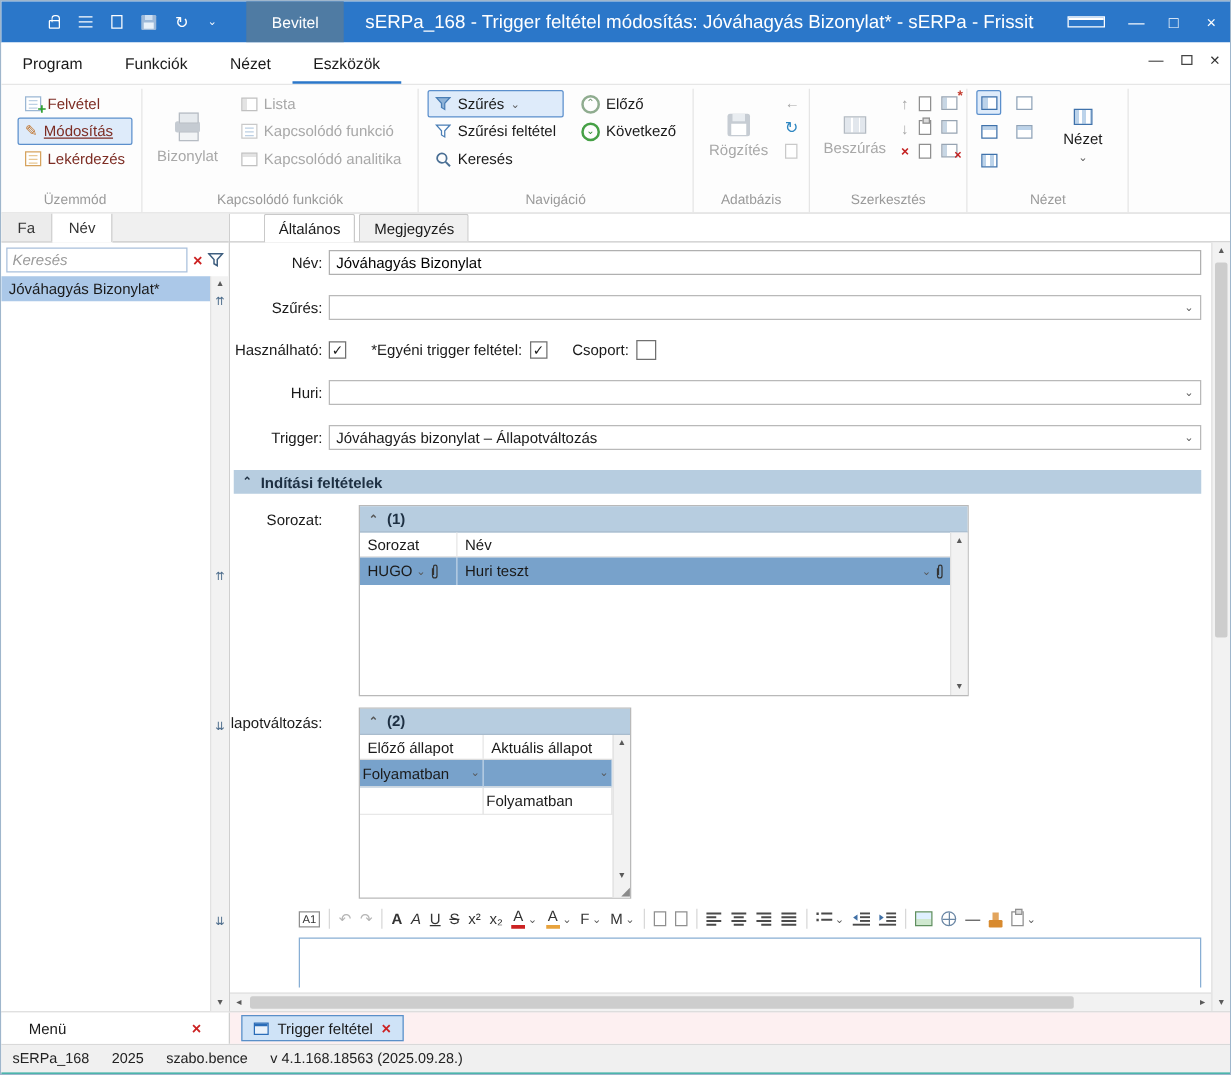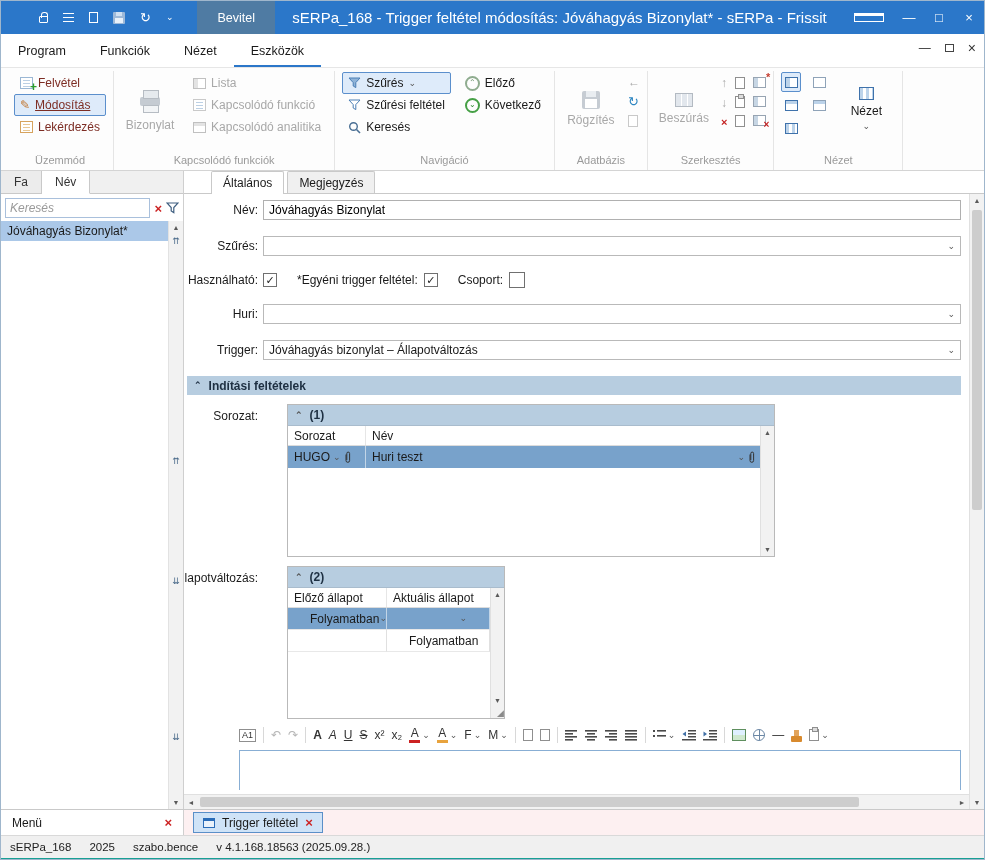--- a/index.html
+++ b/index.html
@@ -125,21 +125,21 @@
   .ghc { padding:3px 6px; border-right:1px solid #e6e6e6; white-space:nowrap; }
   .grow { display:flex; height:22px; align-items:stretch; }
   .grow.sel { background:#78a2cb; }
   .gc { display:flex; align-items:center; gap:3px; padding:0 4px 0 6px; border-right:1px solid rgba(255,255,255,.55); white-space:nowrap; overflow:hidden; }
   .gc.last { border-right:none; }
   .gc .tail { margin-left:auto; display:flex; align-items:center; gap:3px; }
   .gscroll { width:14px; background:#f2f2f2; border-left:1px solid #e0e0e0; position:relative; }
   .gscroll .sa { position:absolute; left:0; right:0; text-align:center; font-size:7px; color:#5a5a5a; line-height:1; }
   .grip { position:absolute; right:0; bottom:0; font-size:9px; color:#8a8a8a; line-height:1; }
   .cell2 { display:flex; height:22px; }
-  .c2 { width:99px; display:flex; align-items:center; padding:0 22px; border-right:1px solid #e0e0e0; border-bottom:1px solid #e8e8e8; white-space:nowrap; overflow:hidden; }
+  .c2 { width:99px; display:flex; align-items:center; padding:0 2px; border-right:1px solid #e0e0e0; border-bottom:1px solid #e8e8e8; white-space:nowrap; overflow:hidden; }
   .c2.selc { background:#78a2cb; border-right-color:rgba(255,255,255,.55); }
   .c2 .chev { margin-left:auto; }
 
   
   .etoolbar { margin:3px 8px 0 52px; height:26px; display:flex; align-items:center; gap:7px; color:#333; }
   .esep { width:1px; height:16px; background:#d8d8d8; flex:0 0 auto; }
   .ebtn { display:flex; align-items:center; gap:2px; line-height:1; }
   .ebtn .lbl { font-size:12px; }
   .ebtn.b .lbl { font-weight:bold; }
   .ebtn.i .lbl { font-style:italic; }
@@ -162,21 +162,21 @@
   .etext { margin:2px 8px 0 52px; height:62px; border:1px solid #88aed4; background:#fff; }
 
   
   .hscroll { height:15px; background:#f2f2f2; border-top:1px solid #e0e0e0; position:relative; margin-top:4px; }
   .hscroll .sa { position:absolute; top:0; bottom:0; width:14px; display:grid; place-items:center; font-size:7px; color:#5a5a5a; }
   .hthumb { position:absolute; left:16px; right:110px; top:2px; bottom:2px; background:#cdcdcd; border-radius:2px; }
   .mvthumb { position:absolute; left:2px; right:2px; top:16px; height:300px; background:#cdcdcd; border-radius:2px; }
 
   
   .btabs { height:26px; display:flex; border-top:1px solid #c9c9c9; }
-  .btabs-left { width:183px; background:#fff; border-right:1px solid #cfcfcf; display:flex; align-items:center; padding:0 11px; gap:6px; }
+  .btabs-left { width:183px; background:#fff; border-right:1px solid #cfcfcf; display:flex; align-items:center; padding:0 22px; gap:6px; }
   .btabs-left .sp { flex:1; }
   .btabs-main { flex:1; background:#fdf0f1; display:flex; align-items:center; padding-left:9px; }
   .doctab { display:flex; align-items:center; gap:7px; background:#cfe3f7; border:1px solid #5a8fc8; height:21px; padding:0 9px; }
   .ic-docwin { width:12px; height:10px; border:1px solid #2a6cb8; background:#eaf2fb; position:relative; }
   .ic-docwin::before { content:""; position:absolute; left:0; right:0; top:0; height:2px; background:#2a6cb8; }
   .status { height:23px; background:#f0f0f0; border-top:1px solid #d9d9d9; display:flex; align-items:center; gap:18px; padding:0 9px; font-size:11.5px; color:#222; }
   .teal { height:3px; background:#18a094; }
   svg { display:block; }
 </style>
 </head>

